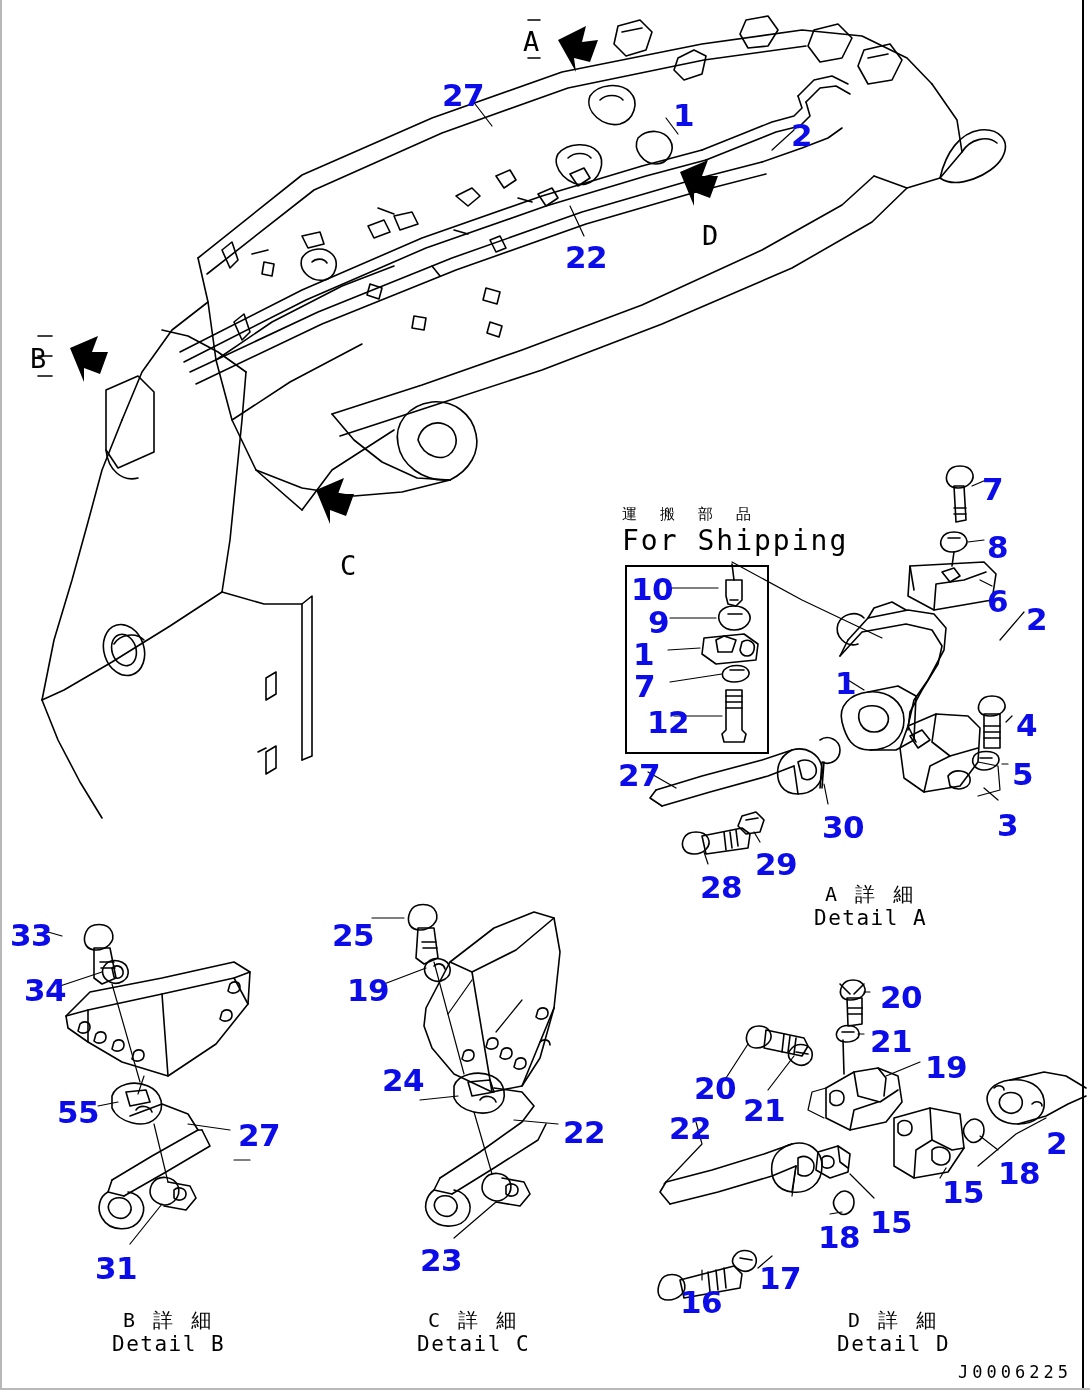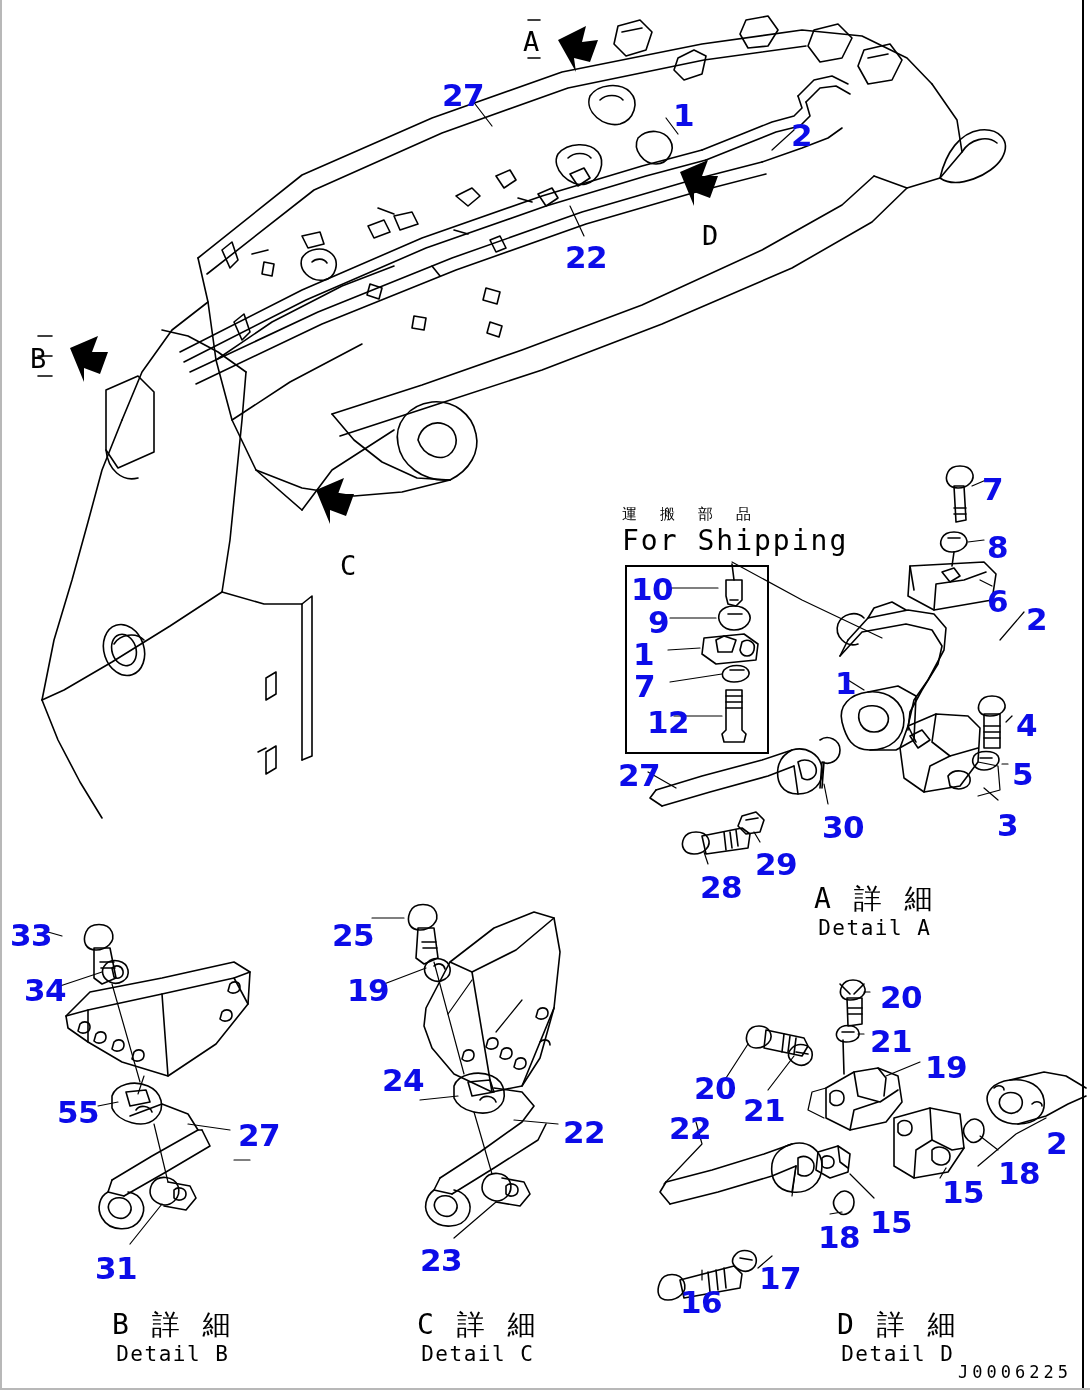--- a/index.html
+++ b/index.html
@@ -40,21 +40,21 @@
   }
   .cap{
     position:absolute;
     color:#000;
     font-family:"DejaVu Sans Mono","Liberation Mono",monospace;
     font-size:21px;
     line-height:1.22;
     text-align:center;
     white-space:nowrap;
   }
-  .cap .jp{font-size:28px;letter-spacing:3px;display:block;}
+  .cap .jp{font-size:20px;letter-spacing:3px;display:block;}
   .cap .en{font-size:21px;letter-spacing:1.5px;display:block;}
   .inset-title{
     position:absolute;
     color:#000;
     font-family:"DejaVu Sans Mono","Liberation Mono",monospace;
     line-height:1.18;
     white-space:nowrap;
   }
   .inset-title .jp{font-size:15px;letter-spacing:7px;display:block;}
   .inset-title .en{font-size:28px;letter-spacing:2px;display:block;}

